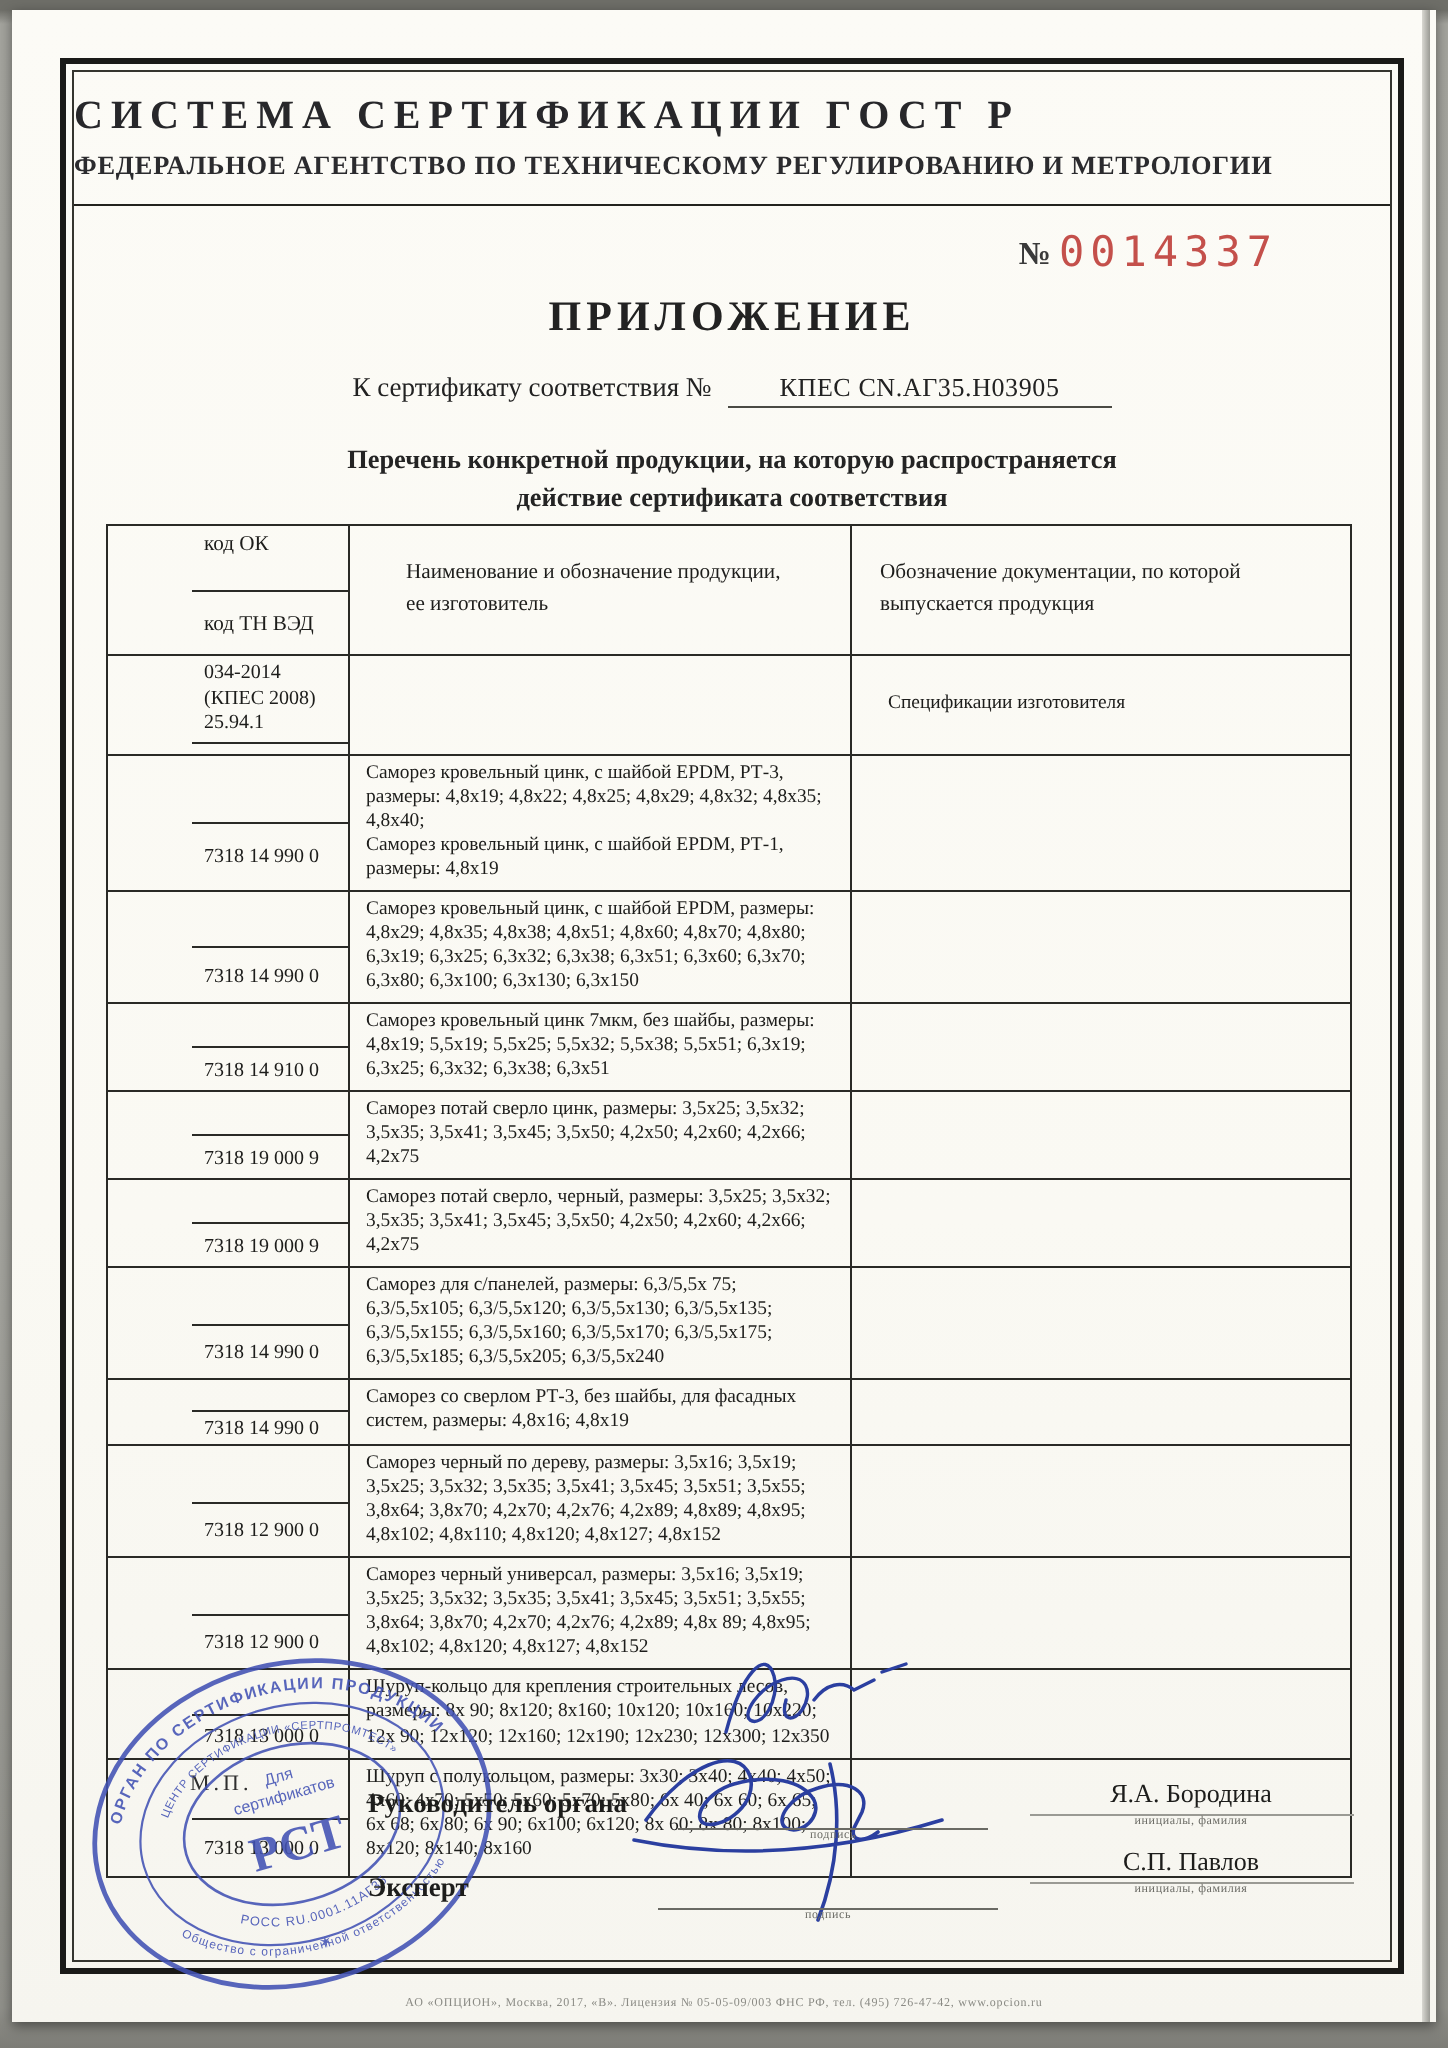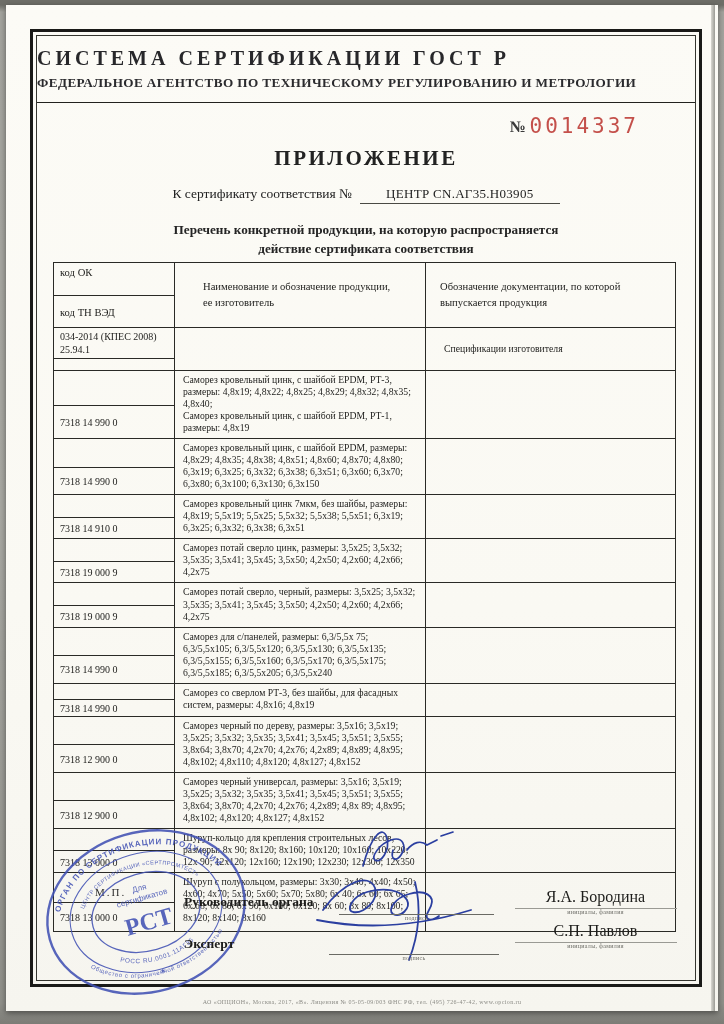--- a/index.html
+++ b/index.html
@@ -32,21 +32,21 @@
   .certline{position:absolute;left:0;right:0;top:150px;text-align:center;font-size:13.5px;color:#222;}
   .certlabel{margin-right:8px;}
   .certval{display:inline-block;border-bottom:1px solid #4a4a44;padding:0 26px 1px 26px;font-size:13px;letter-spacing:.3px;}
 
   .subt{position:absolute;left:0;right:0;top:184px;text-align:center;font-size:13.2px;font-weight:bold;line-height:1.45;color:#242424;}
 
   
   .tbl{position:absolute;left:16px;top:226px;width:621px;border:1.3px solid #2a2a26;}
   .trow{display:grid;grid-template-columns:121px 1fr 249px;border-top:1.1px solid #2a2a26;}
   .trow:first-child{border-top:none;}
-  .c1{border-right:1.1px solid #2a2a26;display:flex;flex-direction:column;}
+  .c1{border-right:1.1px solid #2a2a26;display:flex;flex-direction:column;margin-left:42px;}
   .c1t{flex:1.05;border-bottom:1.1px solid #2a2a26;padding:3px 4px 2px 6px;font-size:10px;white-space:pre-line;line-height:1.25;}
   .c1b{flex:1;padding:3px 4px 2px 6px;font-size:10px;display:flex;align-items:center;}
   .c2{border-right:1.1px solid #2a2a26;padding:3px 8px 4px 8px;font-size:9.7px;line-height:1.24;white-space:pre-line;}
   .c3{padding:3px 6px 4px 18px;font-size:9.7px;display:flex;align-items:center;}
   .thead{min-height:64px;}
   .thead .c1t,.thead .c1b{font-size:10.6px;}
   .thead .c2,.thead .c3{display:flex;align-items:center;justify-content:center;font-size:10.6px;line-height:1.5;padding:4px 28px;}
   .thead .c3{padding:4px 14px;}
   .trow:nth-of-type(2){min-height:42px;}
   .trow:nth-of-type(3){min-height:56px;}
@@ -66,21 +66,21 @@
   .role1{position:absolute;left:147px;top:42px;font-size:13.5px;font-weight:bold;}
   .role2{position:absolute;left:147px;top:84px;font-size:13.5px;font-weight:bold;}
   .sigline{position:absolute;border-bottom:1px solid #6a6a64;text-align:center;}
   .sl1{left:302px;top:40px;width:155px;height:22px;}
   .sl2{left:292px;top:80px;width:170px;height:22px;}
   .tiny{font-size:6px;color:#6d6d67;letter-spacing:.3px;}
   .under-cap{position:absolute;left:0;right:0;top:23px;text-align:center;}
   .nameblock{position:absolute;left:467px;width:183px;text-align:center;}
   .nb1{top:36px;}
   .nb2{top:70px;}
-  .offname{font-size:16px;border-bottom:1px solid #9a9a94;padding:0 6px 2px 6px;display:inline-block;min-width:150px;}
+  .offname{font-size:13px;border-bottom:1px solid #9a9a94;padding:0 6px 2px 6px;display:inline-block;min-width:150px;}
   .mp{position:absolute;left:58px;top:850px;font-size:11px;color:#2e2e2e;letter-spacing:2px;}
 
   .stamp{position:absolute;left:2px;top:788px;width:214px;height:176px;opacity:.88;}
   .sig-svg{position:absolute;}
   .sg1{left:296px;top:786px;}
   .sg2{left:266px;top:828px;}
 
   .imprint{position:absolute;left:0;right:0;bottom:6px;text-align:center;font-size:6px;color:#8b8b85;letter-spacing:.4px;}
 </style>
 </head>
@@ -99,21 +99,21 @@
         </div>
 
         <div class="numline">
           <span>№</span>
           <span class="numred">0014337</span>
         </div>
 
         <div class="apptitle">ПРИЛОЖЕНИЕ</div>
 
         <div class="certline">
-          <span class="certlabel">К сертификату соответствия №</span><span class="certval">ЦЕНТР CN.АГ35.Н03905</span>
+          <span class="certlabel">К сертификату соответствия №</span><span class="certval">КПЕС CN.АГ35.Н03905</span>
         </div>
 
         <div class="subt">
           <div>Перечень конкретной продукции,  на которую распространяется</div>
           <div>действие сертификата соответствия</div>
         </div>
 
         <div class="tbl">
           <div class="trow thead">
             <div class="c1">

